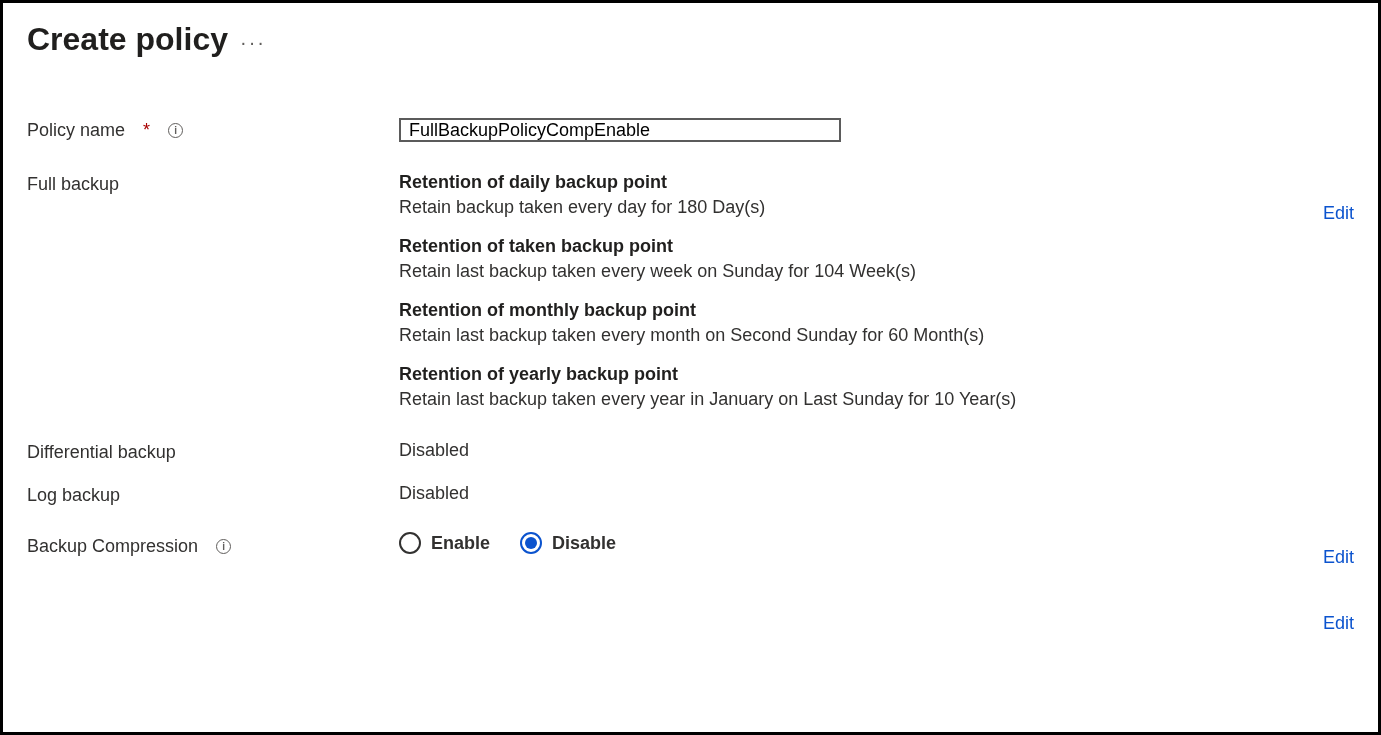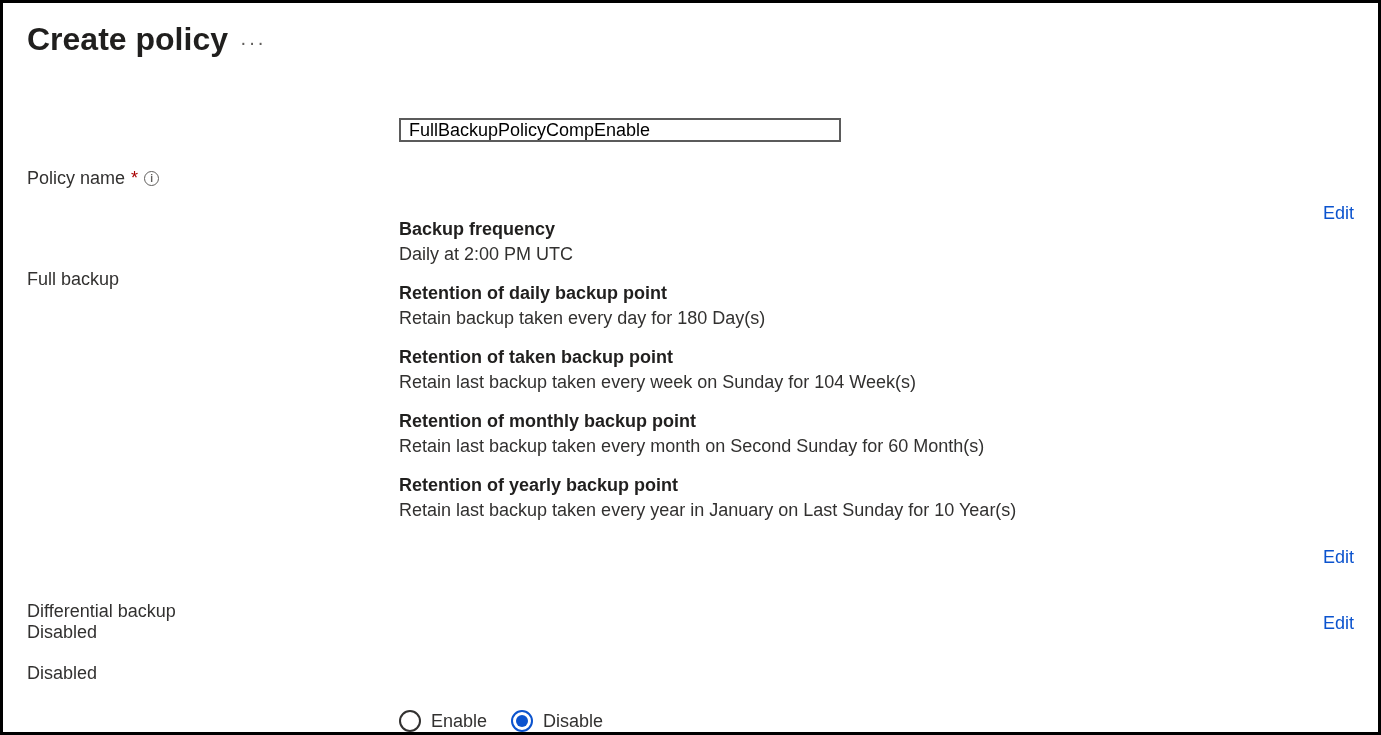--- a/index.html
+++ b/index.html
@@ -43,22 +43,21 @@
     margin-bottom: 30px;
   }
   .label-col {
     width: 372px;
     flex-shrink: 0;
     font-size: 18px;
     color: #323130;
     padding-top: 2px;
     display: flex;
     align-items: center;
-    gap: 6px;
-    margin-top: 48px;
+    gap: 18px;
   }
   .req-star { color: #a80000; }
   .info-icon {
     display: inline-flex;
     align-items: center;
     justify-content: center;
     width: 15px;
     height: 15px;
     border: 1px solid #605e5c;
     border-radius: 50%;
@@ -101,22 +100,23 @@
     font-size: 18px;
     cursor: pointer;
     text-align: right;
   }
   .edit-full   { top: 200px; }
   .edit-diff   { top: 544px; }
   .edit-log    { top: 610px; }
   .radio-row {
     display: flex;
     align-items: flex-end;
-    gap: 24px;
+    gap: 30px;
     padding-top: 6px;
+    font-weight: bold;
   }
   .radio-item {
     display: flex;
     align-items: center;
     gap: 10px;
     font-size: 18px;
     cursor: pointer;
   }
   .radio-circle {
     width: 22px;
@@ -130,21 +130,21 @@
   }
   .radio-circle.selected {
     border-color: #0b53ce;
   }
   .radio-inner {
     width: 12px;
     height: 12px;
     border-radius: 50%;
     background: #0b53ce;
   }
-  .row-diff { margin-top: 30px; margin-bottom: 20px; flex-direction: column; }
+  .row-diff { margin-top: 30px; margin-bottom: 20px; }
   .row-log  { margin-bottom: 20px; }
   .row-comp .label-col { padding-top: 10px; }
 </style>
 </head>
 <body>
 
 <div class="frame">
 
   <div class="title-row">
     <span class="page-title">Create policy</span>
@@ -160,24 +160,20 @@
     <div class="value-col">
       <input type="text" class="text-input" value="FullBackupPolicyCompEnable" style="">
     </div>
   </div>
 
   <a class="edit-link edit-full">Edit</a>
   <div class="form-row">
     <div class="label-col">Full backup</div>
     <div class="value-col">
       <div class="block">
-        <div class="block-label">Backup frequency</div>
-        <div class="block-value">Daily at 2:00 PM UTC</div>
-      </div>
-      <div class="block">
         <div class="block-label">Retention of daily backup point</div>
         <div class="block-value">Retain backup taken every day for 180 Day(s)</div>
       </div>
       <div class="block">
         <div class="block-label">Retention of taken backup point</div>
         <div class="block-value">Retain last backup taken every week on Sunday for 104 Week(s)</div>
       </div>
       <div class="block">
         <div class="block-label">Retention of monthly backup point</div>
         <div class="block-value">Retain last backup taken every month on Second Sunday for 60 Month(s)</div>
@@ -192,20 +188,21 @@
   <a class="edit-link edit-diff">Edit</a>
   <div class="form-row row-diff">
     <div class="label-col">Differential backup</div>
     <div class="value-col">
       <span>Disabled</span>
     </div>
   </div>
 
   <a class="edit-link edit-log">Edit</a>
   <div class="form-row row-log">
+    <div class="label-col">Log backup</div>
     <div class="value-col">
       <span>Disabled</span>
     </div>
   </div>
 
   <div class="form-row row-comp">
     <div class="label-col">
       <span>Backup Compression</span>
       <span class="info-icon">i</span>
     </div>

